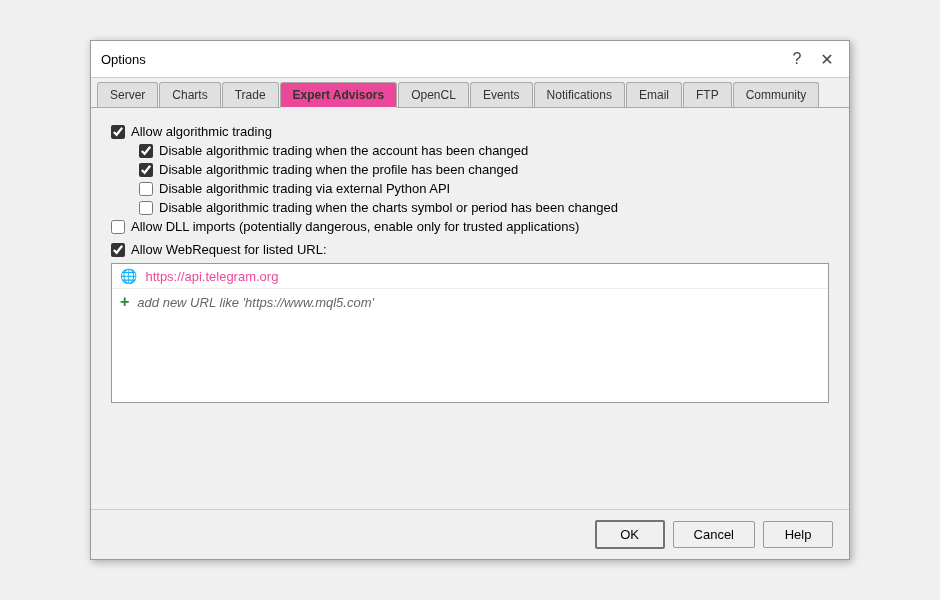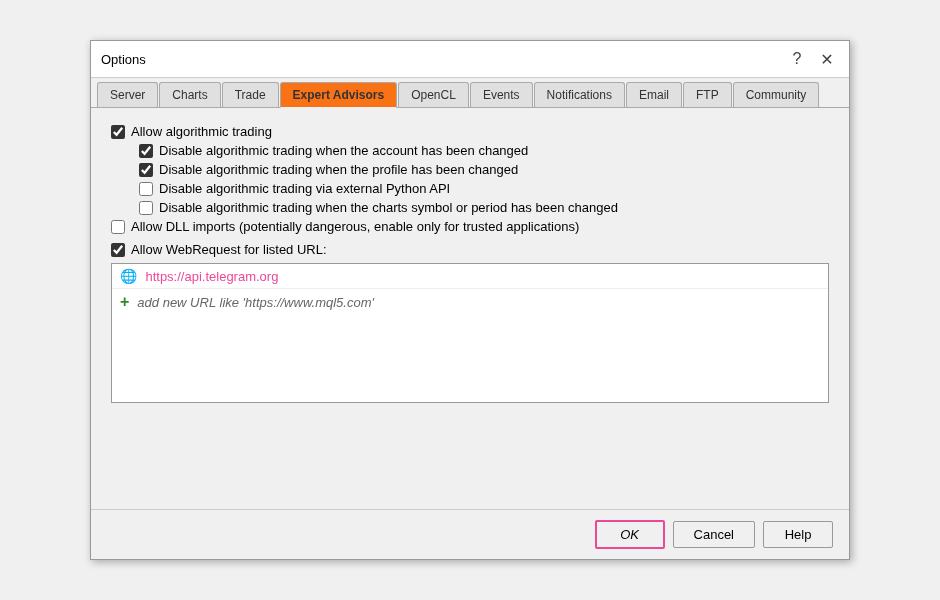--- a/index.html
+++ b/index.html
@@ -73,21 +73,21 @@
       border: 1px solid #aaa;
       border-bottom: none;
       background: #e0e0e0;
       cursor: pointer;
       font-size: 12px;
       color: #333;
       border-radius: 3px 3px 0 0;
       white-space: nowrap;
     }
     .tab.active {
-      background: #f97316;
+      background: #ec4899;
       font-weight: 600;
       border-bottom: 1px solid #f0f0f0;
       margin-bottom: -1px;
       z-index: 1;
     }
 
     
     .content {
       padding: 16px 20px;
       flex: 1;
@@ -169,22 +169,21 @@
     .footer-btn {
       padding: 5px 20px;
       border: 1px solid #999;
       background: #f0f0f0;
       cursor: pointer;
       font-size: 13px;
       border-radius: 2px;
       min-width: 70px;
     }
     .footer-btn.ok {
-      border: 2px solid #ec4899;
-      font-style: italic;
+      border: 2px solid #737373;
     }
   </style>
 </head>
 <body>
 
 <div class="dialog">
 
   <div class="title-bar">
     <div class="title-bar-left">
       <span class="title-text">Options</span>

